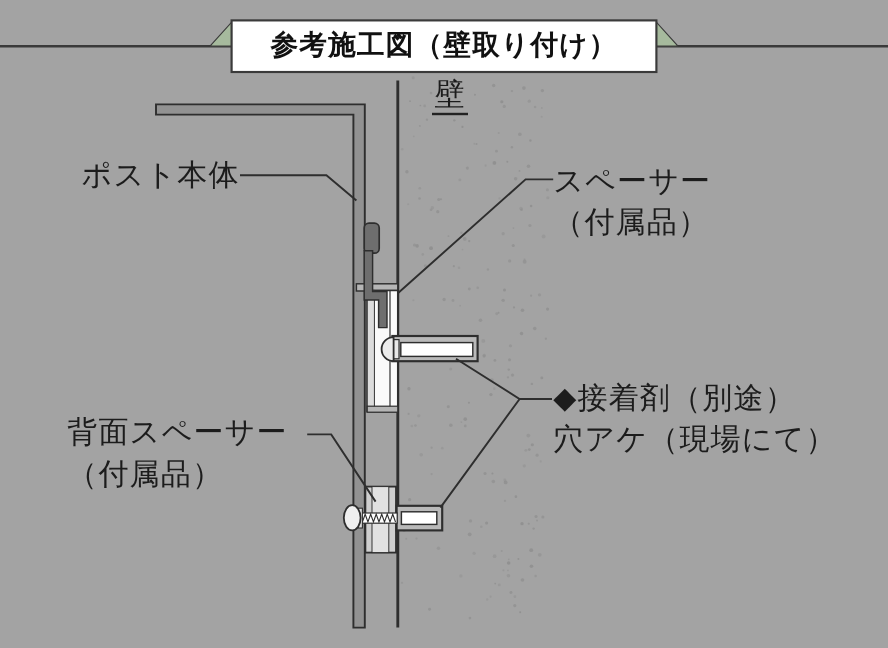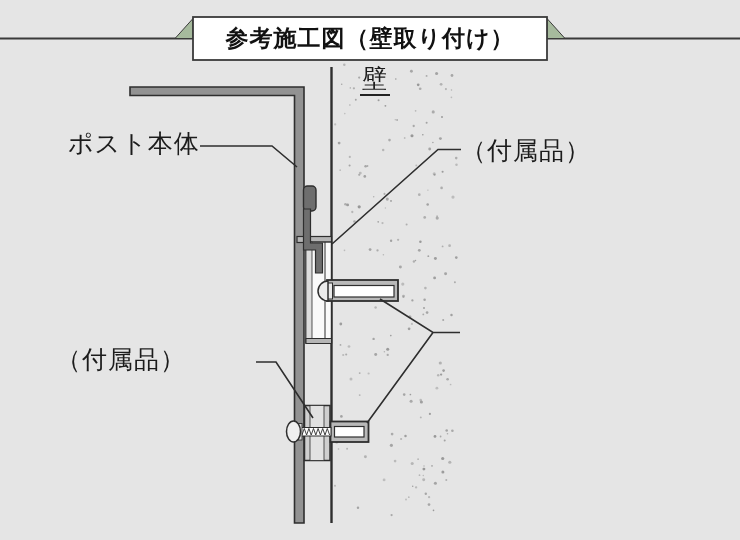--- a/index.html
+++ b/index.html
@@ -1,31 +1,31 @@
 <!DOCTYPE html>
 <html><head>
 <meta charset="utf-8">
 <style>
   html,body{margin:0;padding:0;background:#ffffff;}
   #stage{
-    position:relative;width:740px;height:540px;background:#e5e5e5;overflow:hidden;
+    position:relative;width:740px;height:540px;background:#a3a3a3;overflow:hidden;
     font-family:"DejaVu Sans",sans-serif;
   }
   #drawing{position:absolute;left:0;top:0;}
   .lbl{
     position:absolute;color:#1c1c1c;font-size:25px;line-height:34px;
     white-space:nowrap;letter-spacing:1px;
   }
   .banner-title{
     position:absolute;left:193px;top:17px;width:354px;height:43px;
     line-height:43px;text-align:center;font-size:23px;font-weight:bold;
     color:#111;letter-spacing:1px;
   }
   .wall-label-text{border-bottom:2px solid #222;padding:0 2px 1px 2px;}
-  .post-body-label{left:68px;top:131px;line-height:30px;font-family:Liberation Mono, monospace;}
+  .post-body-label{left:68px;top:131px;line-height:30px;}
   .spacer-label{left:461px;top:134px;}
   .back-spacer-label{left:56px;top:342px;line-height:35px;}
   .mounting-note{left:461px;top:315px;}
   .wall-label{left:360px;top:63px;line-height:32px;}
 </style>
 </head>
 <body>
 
 <div id="stage">
 
@@ -257,23 +257,27 @@
 
   <div class="banner-title">参考施工図（壁取り付け）</div>
 
   <div class="lbl wall-label">
     <span class="wall-label-text">壁</span>
   </div>
 
   <div class="lbl post-body-label">ポスト本体</div>
 
   <div class="lbl spacer-label">
+    <div>スペーサー</div>
     <div>（付属品）</div>
   </div>
 
   <div class="lbl back-spacer-label">
+    <div>背面スペーサー</div>
     <div>（付属品）</div>
   </div>
 
   <div class="lbl mounting-note">
+    <div>◆接着剤（別途）</div>
+    <div>穴アケ（現場にて）</div>
   </div>
 
 </div>
 
 </body></html>

